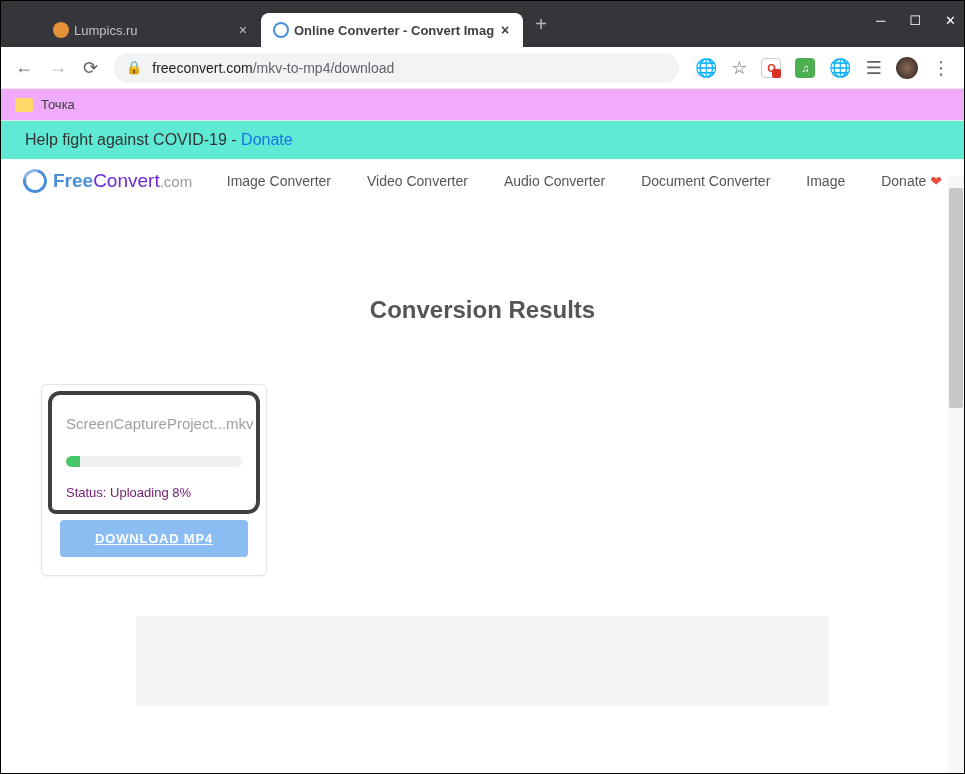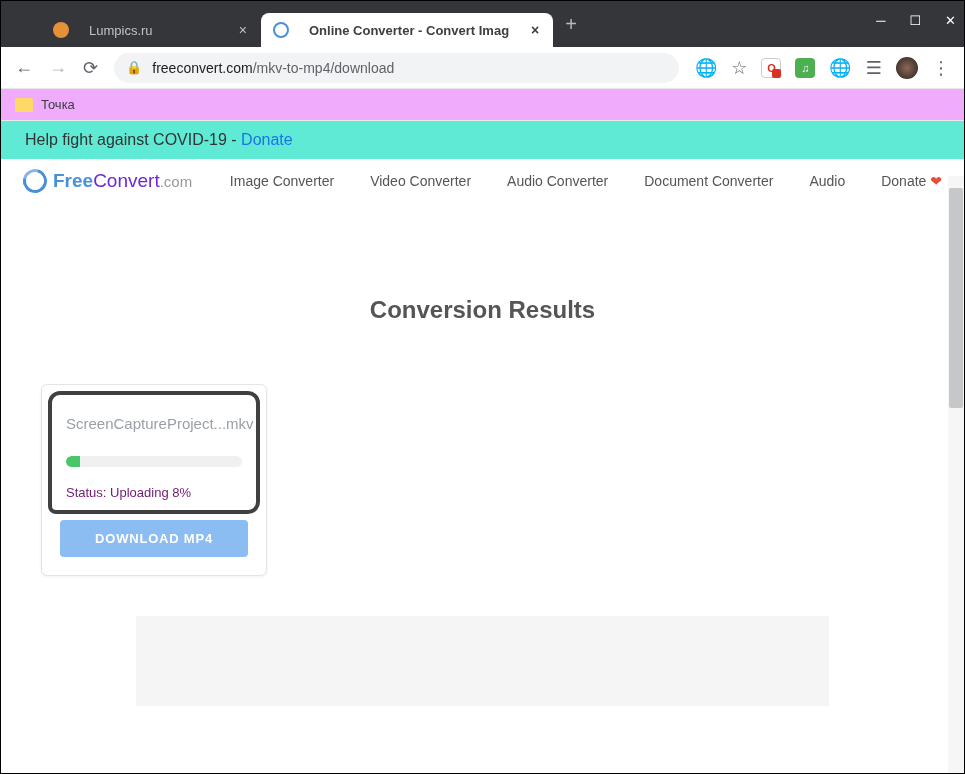--- a/index.html
+++ b/index.html
@@ -1,20 +1,20 @@
 <!DOCTYPE html>
 <html><head>
 <meta charset="utf-8">
 <style>
   * { margin: 0; padding: 0; box-sizing: border-box; font-family: Arial, sans-serif; }
   body { width: 965px; height: 774px; background: #fff; border: 1px solid #000; overflow: hidden; position: relative; }
 
   
   .titlebar { background: #35363a; height: 46px; display: flex; align-items: flex-end; padding: 0 8px 0 40px; }
-  .tab { height: 34px; display: flex; align-items: center; padding: 0 12px; min-width: 220px; border-radius: 8px 8px 0 0; gap: 20px; }
+  .tab { height: 34px; display: flex; align-items: center; padding: 0 12px; min-width: 220px; border-radius: 8px 8px 0 0; gap: 5px; }
   .tab.inactive { color: #bfc1c4; }
   .tab.active { background: #fff; color: #3c4043; font-weight: bold; }
   .tab-title { font-size: 13px; white-space: nowrap; overflow: hidden; text-overflow: ellipsis; flex: 1; }
   .tab-close { color: inherit; font-size: 14px; padding: 0 2px; cursor: pointer; }
   .tab-favicon { width: 16px; height: 16px; border-radius: 50%; }
   .fav-orange { background: #e69138; }
   .fav-fc { border: 2px solid #4a90d9; position: relative; }
   .newtab { color: #b8babc; font-size: 20px; padding: 0 12px; cursor: pointer; align-self: center; }
   .winbtns { position: absolute; right: 8px; top: 12px; display: flex; gap: 24px; color: #fff; font-size: 13px; }
   .winbtn { cursor: pointer; }
@@ -56,21 +56,21 @@
   h2.results { text-align: center; color: #555; font-size: 24px; font-weight: 700; margin: 95px 0 60px; }
 
   .card-area { padding: 0 40px; }
   .card { width: 226px; background: #fff; border: 1px solid #e4e4e4; border-radius: 6px; padding: 0; box-shadow: 0 1px 3px rgba(0,0,0,0.06); }
   .highlight { border: 4px solid #404040; border-radius: 12px; border-bottom-left-radius: 8px; padding: 20px 14px 10px; margin: 6px 6px 0 6px; }
   .fname { color: #9aa0a6; font-size: 15px; text-align: left; }
   .progwrap { margin: 24px 0 18px; }
   .progbar { width: 100%; height: 11px; background: #f0f0f0; border-radius: 6px; overflow: hidden; }
   .progfill { height: 100%; background: #46c768; width: 8%; border-radius: 6px 0 0 6px; }
   .status { color: #701a75; font-size: 13px; margin-top: 14px; }
-  .dlbtn { background: #8cbdf2; color: #fff; font-size: 13px; font-weight: 700; letter-spacing: 0.8px; text-align: center; padding: 11px 0; margin: 6px 18px 18px; border-radius: 4px; cursor: pointer; }
+  .dlbtn { background: #8cbdf2; color: #fff; font-size: 13px; font-weight: 700; letter-spacing: 0.8px; text-align: center; padding: 11px 0; margin: 6px 18px 18px; border-radius: 4px; cursor: pointer; text-decoration: underline; }
 
   .bigbox { margin: 40px 135px 0; height: 90px; background: #f5f5f5; }
 
   .vscroll { position: absolute; right: 0; top: 175px; bottom: 0; width: 16px; background: #f6f6f6; }
   .vthumb { position: absolute; top: 12px; width: 14px; left: 1px; height: 220px; background: #c5c7c9; border-radius: 2px; }
 </style>
 </head>
 <body>
 
 <div class="titlebar">
@@ -125,21 +125,21 @@
   <div class="sitehead">
     <div class="logo">
       <div class="logoicon"></div>
       <span class="logotext"><span class="free">Free</span><span class="conv">Convert</span><span class="com">.com</span></span>
     </div>
     <div class="navlinks">
       <span class="navlink">Image Converter</span>
       <span class="navlink">Video Converter</span>
       <span class="navlink">Audio Converter</span>
       <span class="navlink">Document Converter</span>
-      <span class="navlink">Audio</span>
+      <span class="navlink">Image</span>
       <span class="navlink"><span>Donate</span> <span class="heart">❤</span></span>
     </div>
   </div>
 
   <h2 class="results">Conversion Results</h2>
 
   <div class="card-area">
     <div class="card">
       <div class="highlight">
         <div class="fname">ScreenCaptureProject...mkv</div>

